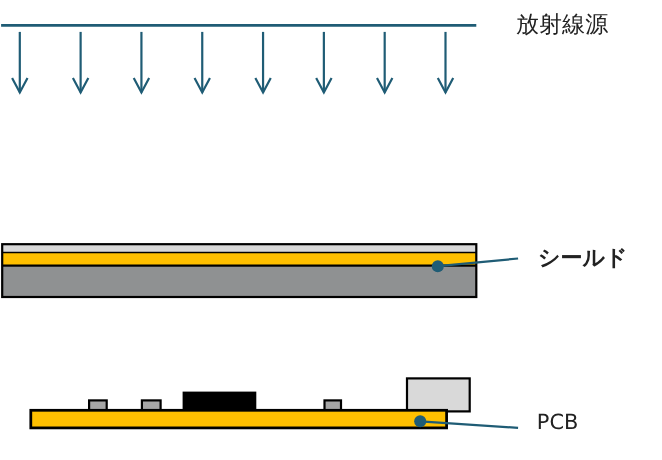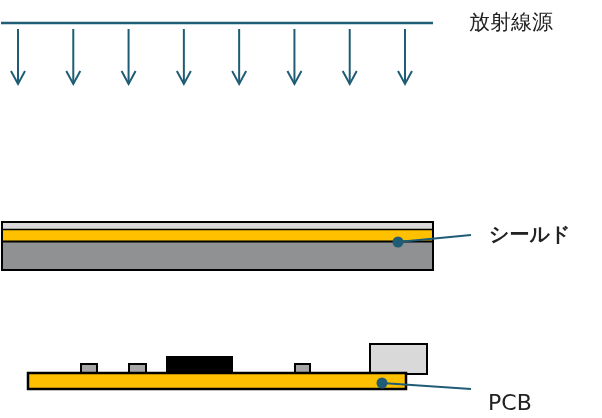--- a/index.html
+++ b/index.html
@@ -68,13 +68,13 @@
     <rect id="chip" x="166" y="356" width="67" height="18" fill="#000000"></rect>
     <rect id="connector" x="370" y="344" width="57" height="30" stroke-width="2" fill="#d9d9d9" stroke="#000000"></rect>
     <rect id="pcb-board" x="28" y="373" width="378" height="16" stroke-width="2.5" fill="#ffc000" stroke="#000000"></rect>
   </g>
   <line id="pcb-callout" x1="382" y1="383" x2="471" y2="389" stroke-width="2" stroke="#1f5c75"></line>
   <circle id="pcb-dot" cx="382" cy="383" r="5.5" fill="#1f5c75"></circle>
 </svg>
 
 <div class="label" style="left:469px; top:12px; font-size:21px;">放射線源</div>
 <div class="label" style="left:489px; top:224px; font-size:20px;font-weight:bold;">シールド</div>
-<div class="label" style="left:488px; top:392px; font-size:22px;">PCB</div>
+<div class="label" style="left:488px; top:375px; font-size:19px;">PCB</div>
 
 </body></html>

